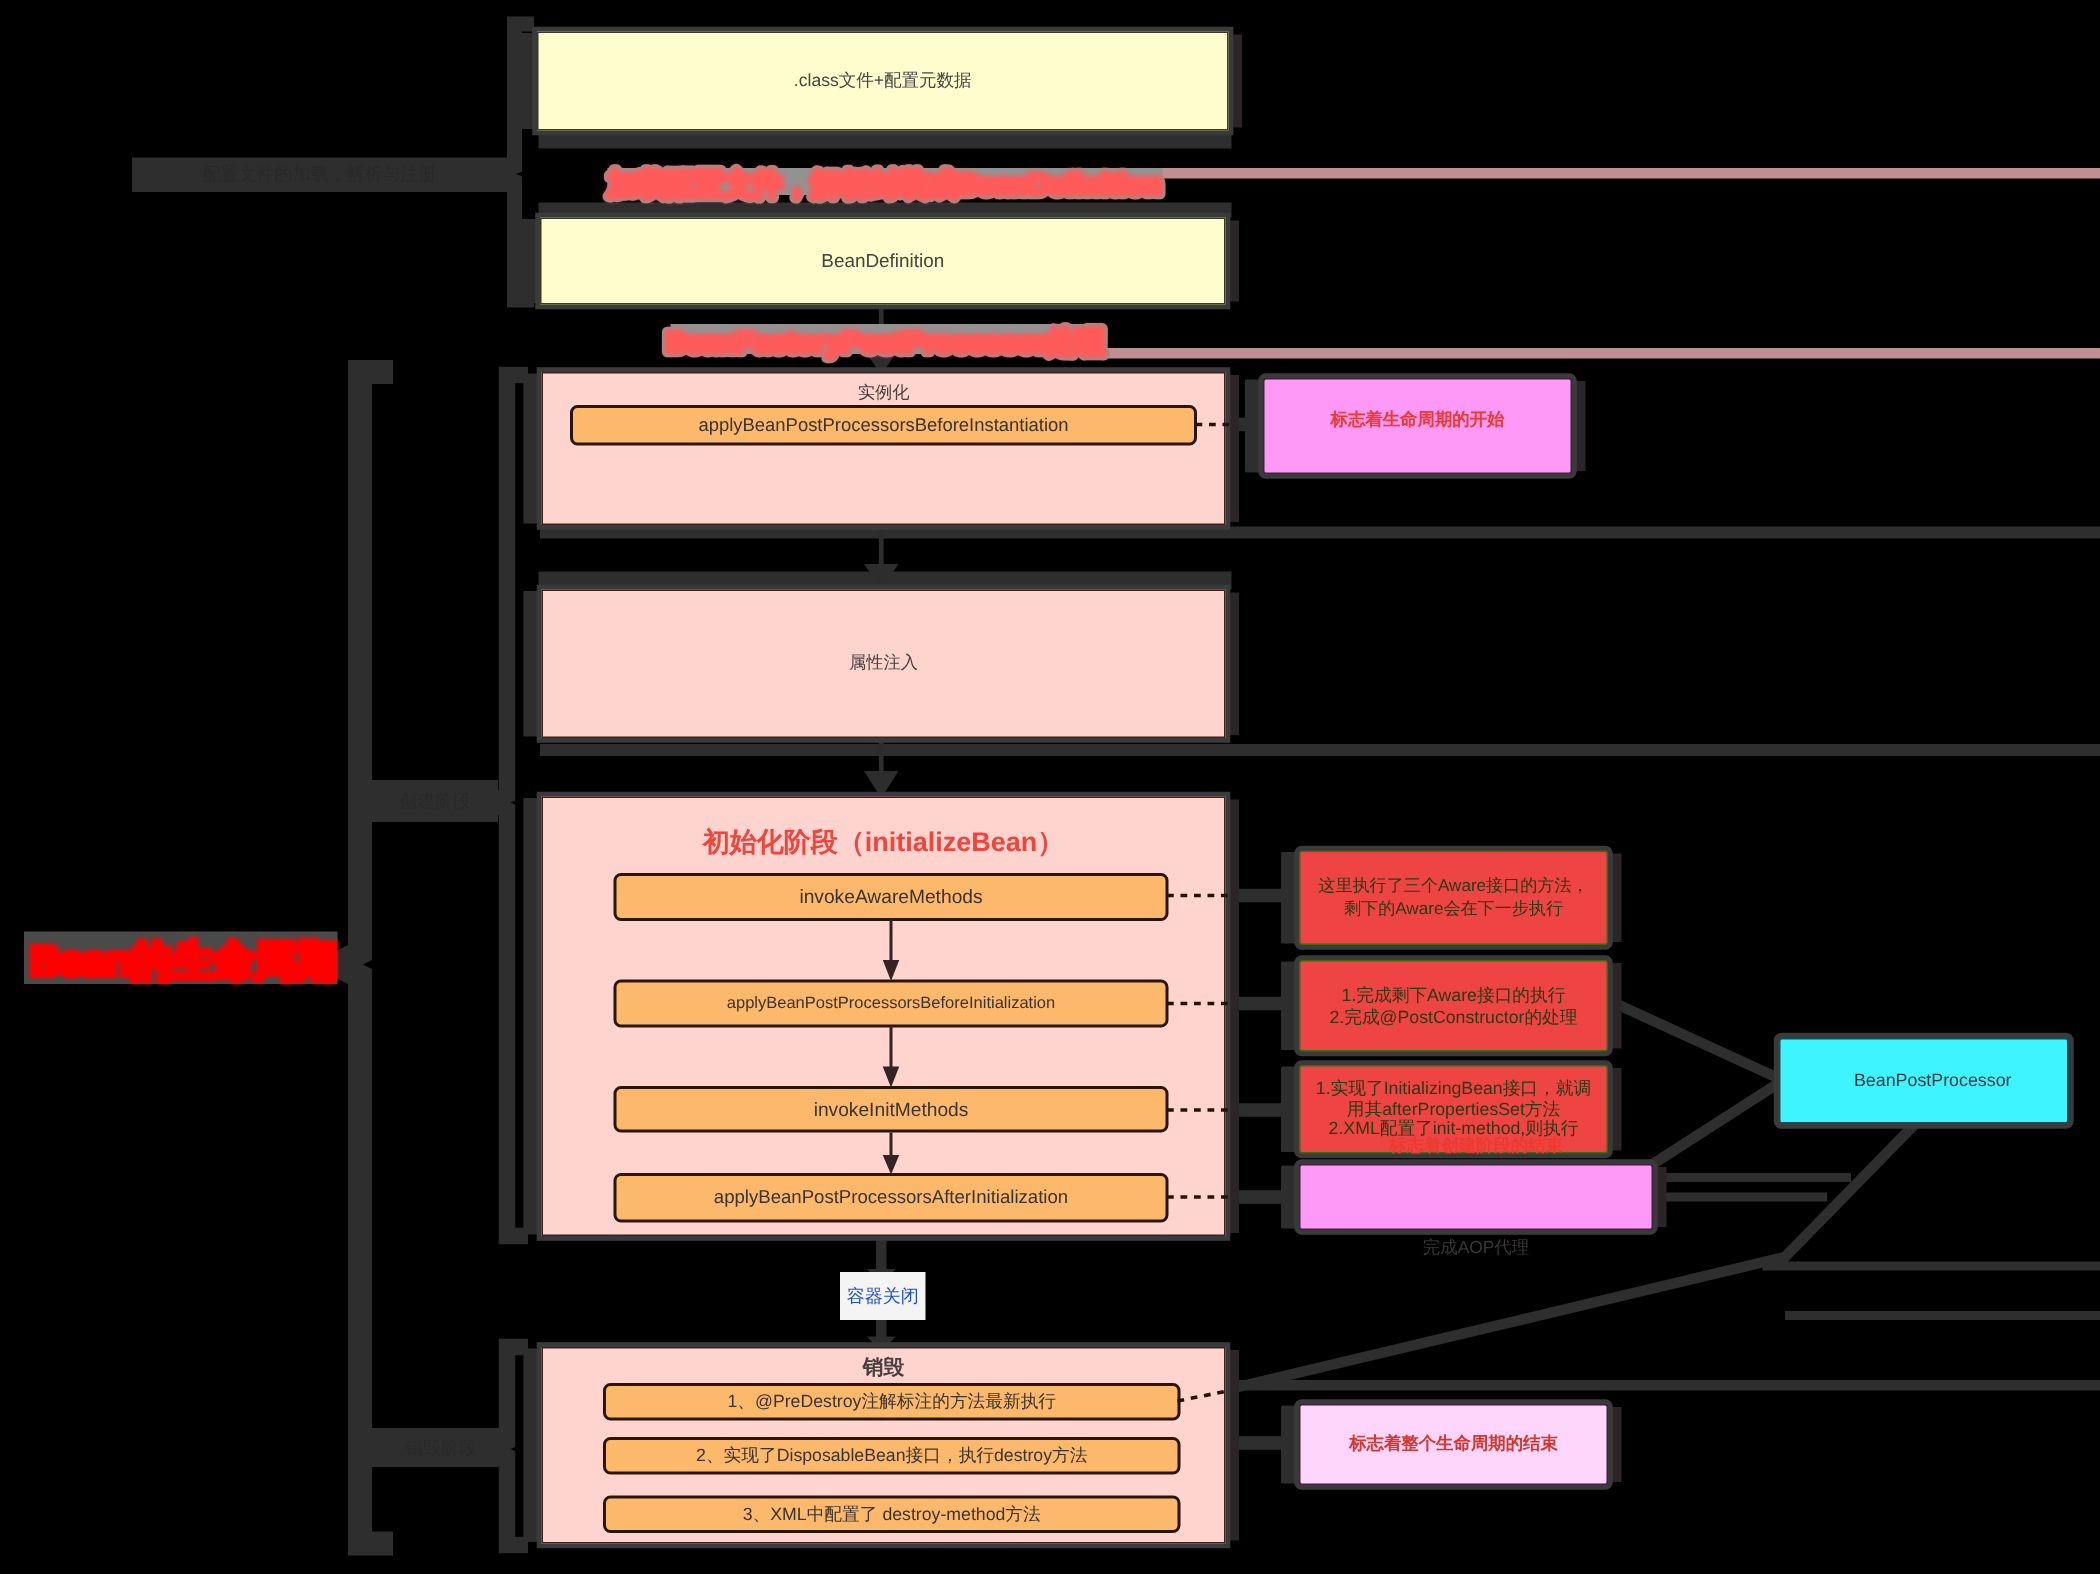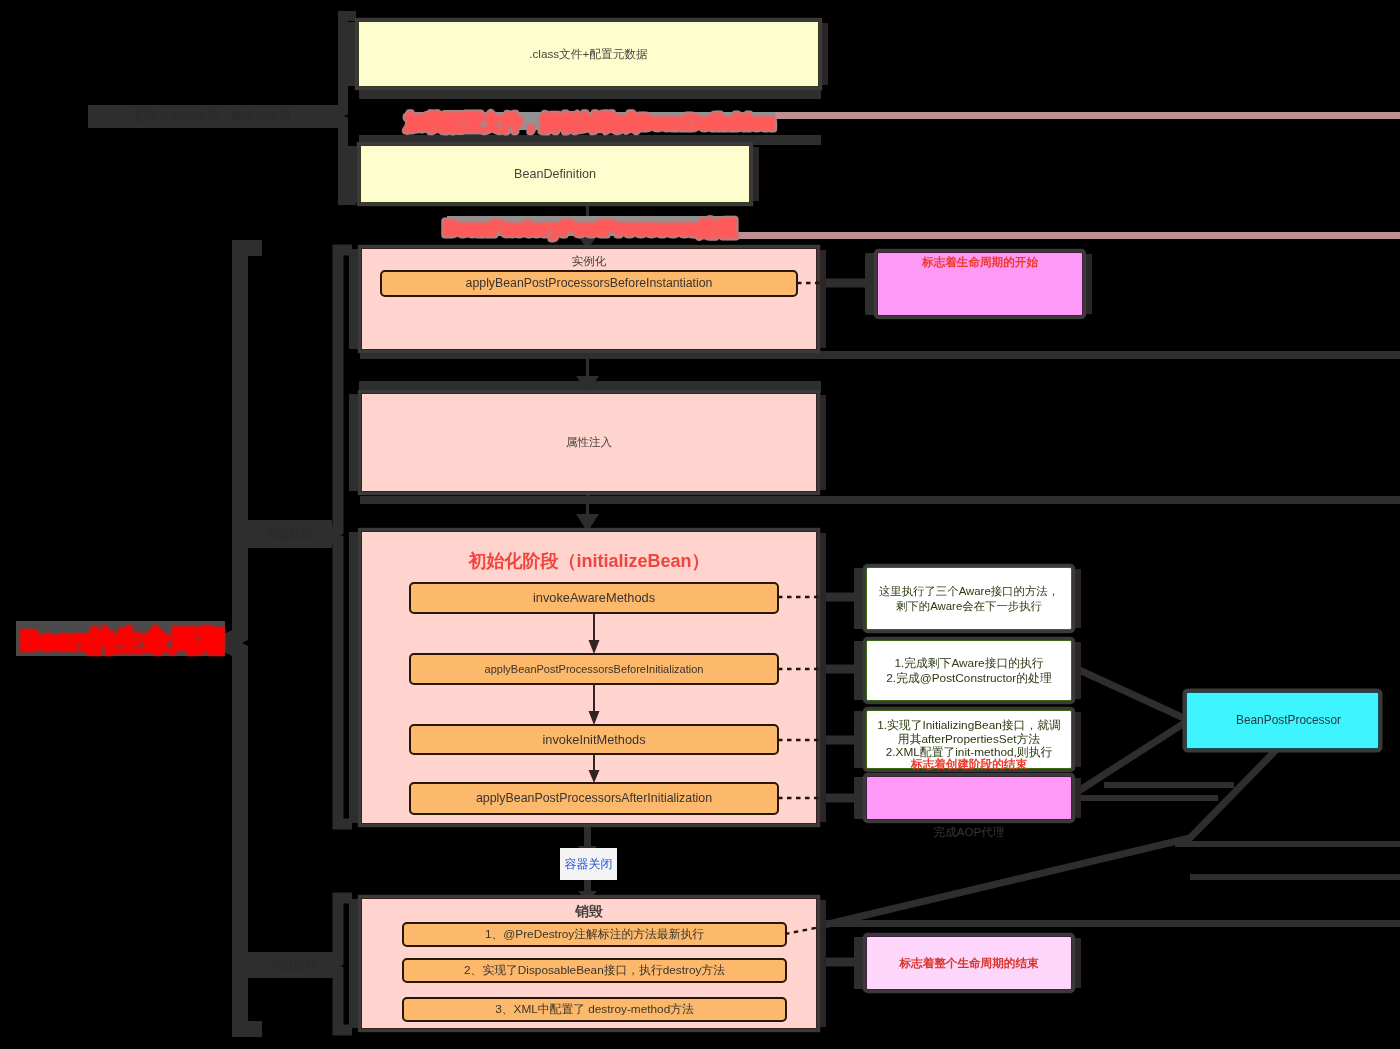--- a/index.html
+++ b/index.html
@@ -15,21 +15,21 @@
   .node{position:absolute;box-sizing:border-box;display:flex;
         align-items:center;justify-content:center;text-align:center;
         line-height:1.18;}
   .sel{box-shadow:0 0 0 3.5px #3a3a3a;}
   .selw{box-shadow:0 0 0 3.2px #3a3a3a,
                    -13px 0 0 -1px #2e2e2e, 11px 0 0 -2px #2b2527;}
 
   .yellow{background:#fdfdce;border:1px solid #3a3a22;color:#45453f;}
   .pinkbig{background:#ffd4cf;border:1.5px solid #3d211f;color:#45403e;}
   .orange{background:#fcb96b;border:2.2px solid #2a1608;border-radius:5px;color:#3a332e;}
-  .green{background:#ffffff;border:1.4px solid #3c6a11;border-radius:2px;color:#2b3a10;}
+  .green{background:#ef4444;border:1.4px solid #3c6a11;border-radius:2px;color:#2b3a10;}
   .magenta{background:#ff99f7;border:1.4px solid #43203f;border-radius:2px;}
   .lmagenta{background:#ffd6fb;border:1.4px solid #43203f;border-radius:2px;}
   .cyan{background:#3ef4ff;border:1.4px solid #1d4d52;border-radius:2px;color:#2b3a3c;padding-left:12px;}
   .whitelbl{background:#f4f4f4;color:#1d4ed8;}
   .darklbl{background:#2e2e2e;color:#2a2a2a;}
   .col{flex-direction:column;}
 </style>
 </head>
 <body>
 
@@ -91,21 +91,21 @@
     <g stroke="#2e2e2e" stroke-width="7" fill="none" stroke-linejoin="miter">
       <path d="M1077 669 L1186 719"></path>
       <path d="M1077 792 L1186 722"></path>
       <path d="M1278 748 L1190 838 L824 925"></path>
     </g>
 
   </svg>
 
   <div class="node yellow selw" style="left:358px;top:21px;width:461px;height:66px;font-size:11.7px;">.class文件+配置元数据</div>
 
-  <div class="node yellow selw" style="left:360px;top:145px;width:390px;height:58px;font-size:12.6px;">BeanDefinition</div>
+  <div class="node yellow selw" style="left:360px;top:145px;width:457px;height:58px;font-size:12.6px;">BeanDefinition</div>
 
   <div class="abs ctr darklbl" style="left:88px;top:105px;width:250px;height:23px;font-size:12px;">配置文件的加载，解析与注册</div>
 
   <svg class="lay" viewBox="0 0 1400 1049">
     <defs>
       <filter id="redglow" x="-20%" y="-40%" width="140%" height="180%">
         <feMorphology operator="dilate" radius="1.9"></feMorphology>
         <feGaussianBlur stdDeviation="1.3"></feGaussianBlur>
       </filter>
     </defs>
@@ -152,38 +152,38 @@
         <feMorphology operator="dilate" radius="1.8"></feMorphology>
         <feGaussianBlur stdDeviation="1.0"></feGaussianBlur>
       </filter>
     </defs>
     <rect x="16" y="621" width="209" height="35" fill="#4a4a4a"></rect>
     <text x="20" y="650" font-size="27.5" font-family="Liberation Sans, DejaVu Sans, sans-serif" font-weight="bold" fill="#ff0000" filter="url(#redblob)">Bean的生命周期</text>
   </svg>
   <div class="abs ctr darklbl" style="left:248px;top:520px;width:84px;height:28px;font-size:12px;">创建阶段</div>
   <div class="abs ctr darklbl" style="left:248px;top:952px;width:92px;height:26px;font-size:12px;">销毁阶段</div>
 
-  <div class="node magenta selw" style="left:877px;top:252px;width:206px;height:64px;font-size:11.6px;
-              align-items:flex-start;padding-top:2px;color:#ee3a2e;font-weight:bold;">标志着生命周期的开始</div>
+  <div class="node magenta selw" style="left:842px;top:252px;width:206px;height:64px;font-size:11.6px;
+              align-items:flex-start;padding-top:20px;color:#ee3a2e;font-weight:bold;font-family:Liberation Serif, serif;">标志着生命周期的开始</div>
 
   <div class="node green selw col" style="left:866px;top:567px;width:206px;height:63px;font-size:11.4px;line-height:14.6px;">
     <span>这里执行了三个Aware接口的方法，</span>
     <span>剩下的Aware会在下一步执行</span>
   </div>
   <div class="node green selw col" style="left:866px;top:640px;width:206px;height:61px;font-size:11.8px;line-height:14.6px;">
     <span>1.完成剩下Aware接口的执行</span>
     <span>2.完成@PostConstructor的处理</span>
   </div>
   <div class="node green selw col" style="left:866px;top:710px;width:206px;height:59px;font-size:11.8px;line-height:13.6px;">
     <span>1.实现了InitializingBean接口，就调</span>
     <span>用其afterPropertiesSet方法</span>
     <span>2.XML配置了init-method,则执行</span>
   </div>
 
-  <div class="node magenta selw col" style="left:866px;top:776px;width:206px;height:44px;line-height:1.72;gap:48px;">
+  <div class="node magenta selw col" style="left:866px;top:776px;width:236px;height:44px;line-height:1.72;gap:48px;">
     <span style="color:#ee3a2e;font-weight:bold;font-size:11.6px;">标志着创建阶段的结束</span>
     <span style="color:#3a3636;font-size:11.6px;">完成AOP代理</span>
   </div>
 
   <div class="node lmagenta selw" style="left:866px;top:936px;width:206px;height:54px;font-size:11.6px;
               color:#d6362c;font-weight:bold;">标志着整个生命周期的结束</div>
 
   <div class="node cyan sel" style="left:1186px;top:692px;width:193px;height:57px;font-size:11.9px;">BeanPostProcessor</div>
 
   <svg class="lay" viewBox="0 0 1400 1049">

